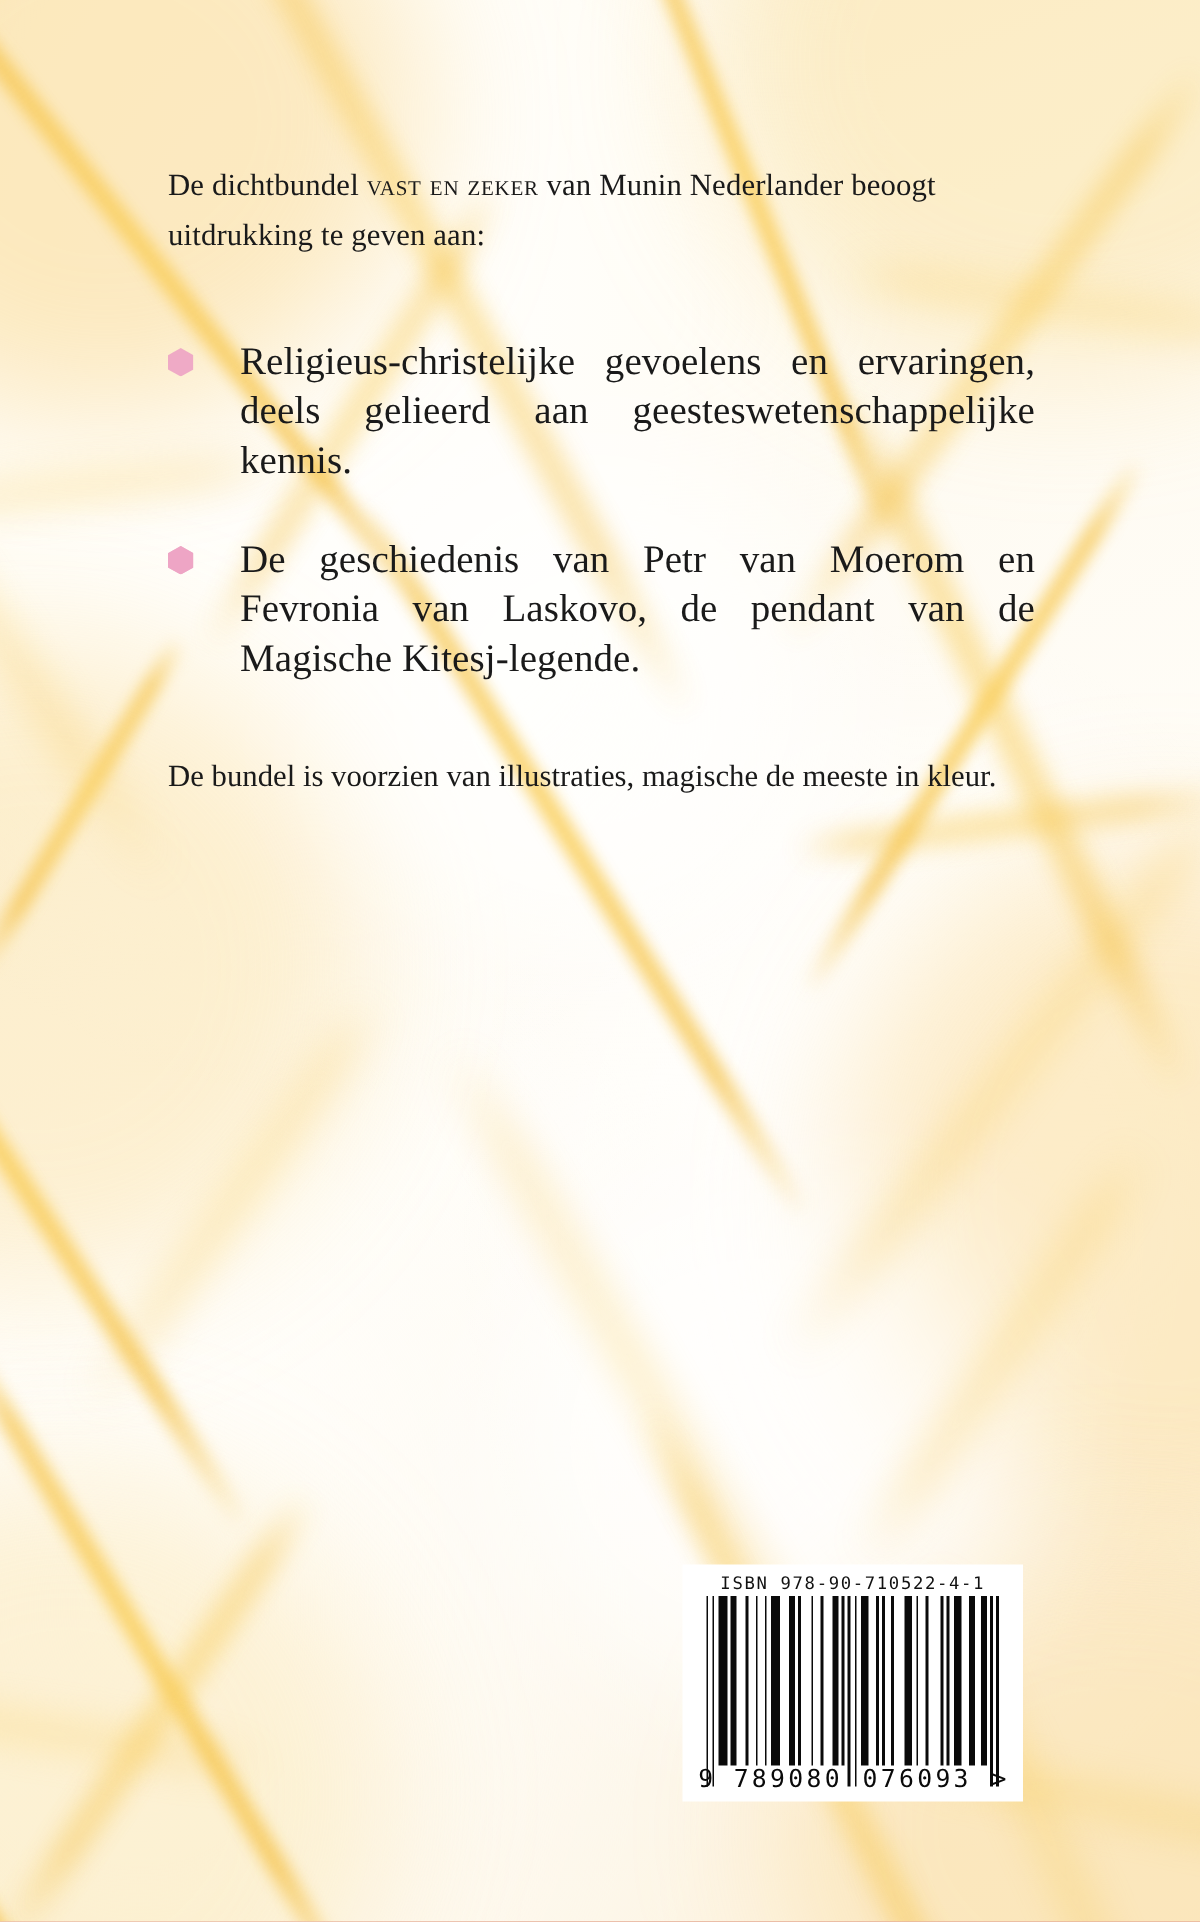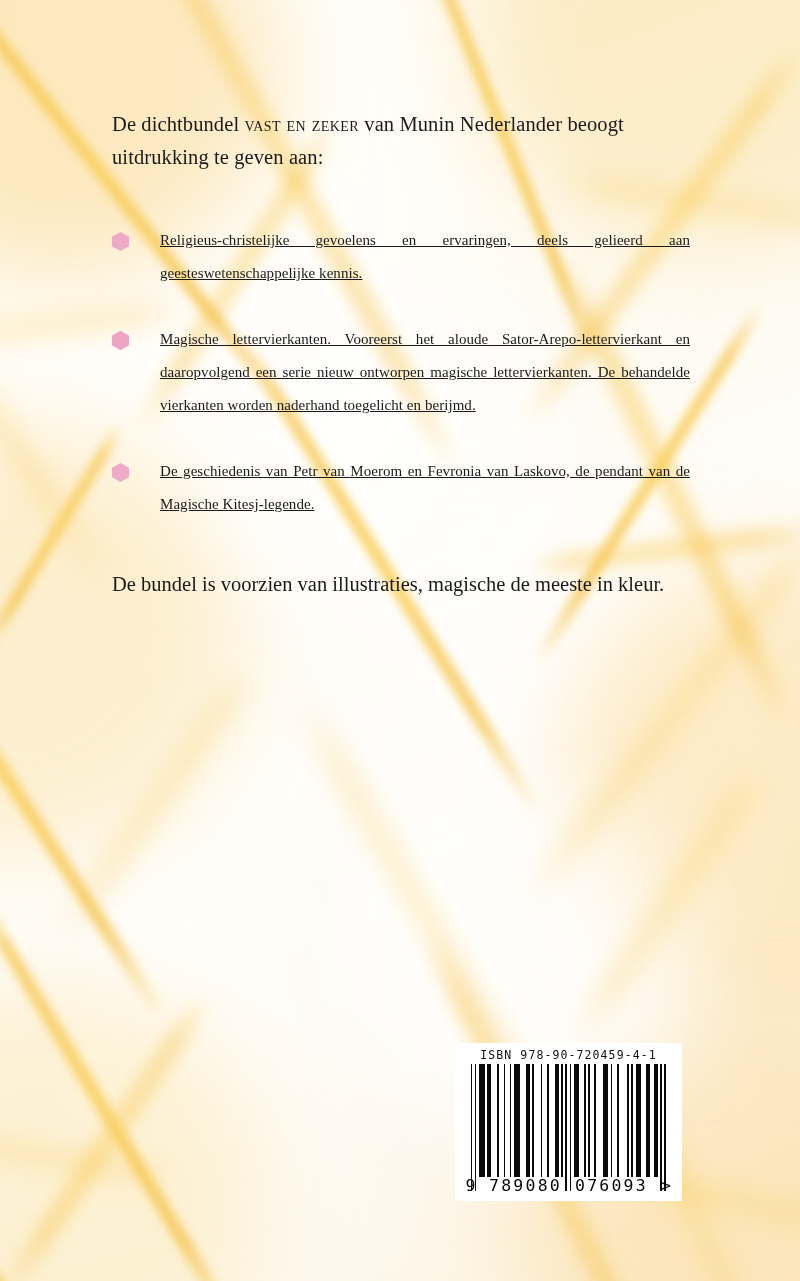--- a/index.html
+++ b/index.html
@@ -94,26 +94,25 @@
   ul.bullets {
     list-style: none;
     margin: 0;
     padding: 0;
   }
 
   li.bullet {
     position: relative;
     padding-left: 48px;
     margin-top: 33px;
-    font-size: 15px;
+    font-size: 26px;
     line-height: 33px;
     text-align: justify;
     text-justify: inter-word;
     letter-spacing: .05px;
-    text-decoration: underline;
   }
   li.bullet:first-child { margin-top: 50px; }
 
   .hexmark {
     position: absolute;
     left: 0px;
     top: 8px;
     width: 17px;
     height: 19px;
     background: #eea4c4;
@@ -234,33 +233,29 @@
     <ul class="bullets">
       <li class="bullet">
         <span class="hexmark"></span>
         <span>Religieus-christelijke gevoelens en ervaringen, deels gelieerd aan geesteswetenschappelijke kennis.</span>
       </li>
       <li class="bullet">
         <span class="hexmark"></span>
       </li>
       <li class="bullet">
         <span class="hexmark"></span>
-        <span>Magische lettervierkanten. Vooreerst het aloude Sator-Arepo-lettervierkant en daaropvolgend een serie nieuw ontworpen magische lettervierkanten. De behandelde vierkanten worden naderhand toegelicht en berijmd.</span>
-      </li>
-      <li class="bullet">
-        <span class="hexmark"></span>
         <span>De geschiedenis van Petr van Moerom en Fevronia van Laskovo, de pendant van de Magische Kitesj-legende.</span>
       </li>
     </ul>
 
     <p class="outro">De bundel is voorzien van illustraties, magische de meeste in kleur.</p>
   </div>
 
   <div class="barcode-block">
-    <div class="isbn-caption">ISBN 978-90-720459-4-1</div>
+    <div class="isbn-caption">ISBN 978-90-710522-4-1</div>
     <div class="bars" id="bars">
         <div class="bar" style="left: 0px; width: 1.71316px; height: 127px;"></div>
         <div class="bar" style="left: 4.12632px; width: 1.71316px; height: 127px;"></div>
         <div class="bar" style="left: 8.25263px; width: 5.83947px; height: 113px;"></div>
         <div class="bar" style="left: 16.5053px; width: 3.77632px; height: 113px;"></div>
         <div class="bar" style="left: 26.8211px; width: 1.71316px; height: 113px;"></div>
         <div class="bar" style="left: 33.0105px; width: 1.71316px; height: 113px;"></div>
         <div class="bar" style="left: 39.2px; width: 1.71316px; height: 113px;"></div>
         <div class="bar" style="left: 43.3263px; width: 5.83947px; height: 113px;"></div>
         <div class="bar" style="left: 55.7053px; width: 3.77632px; height: 113px;"></div>

